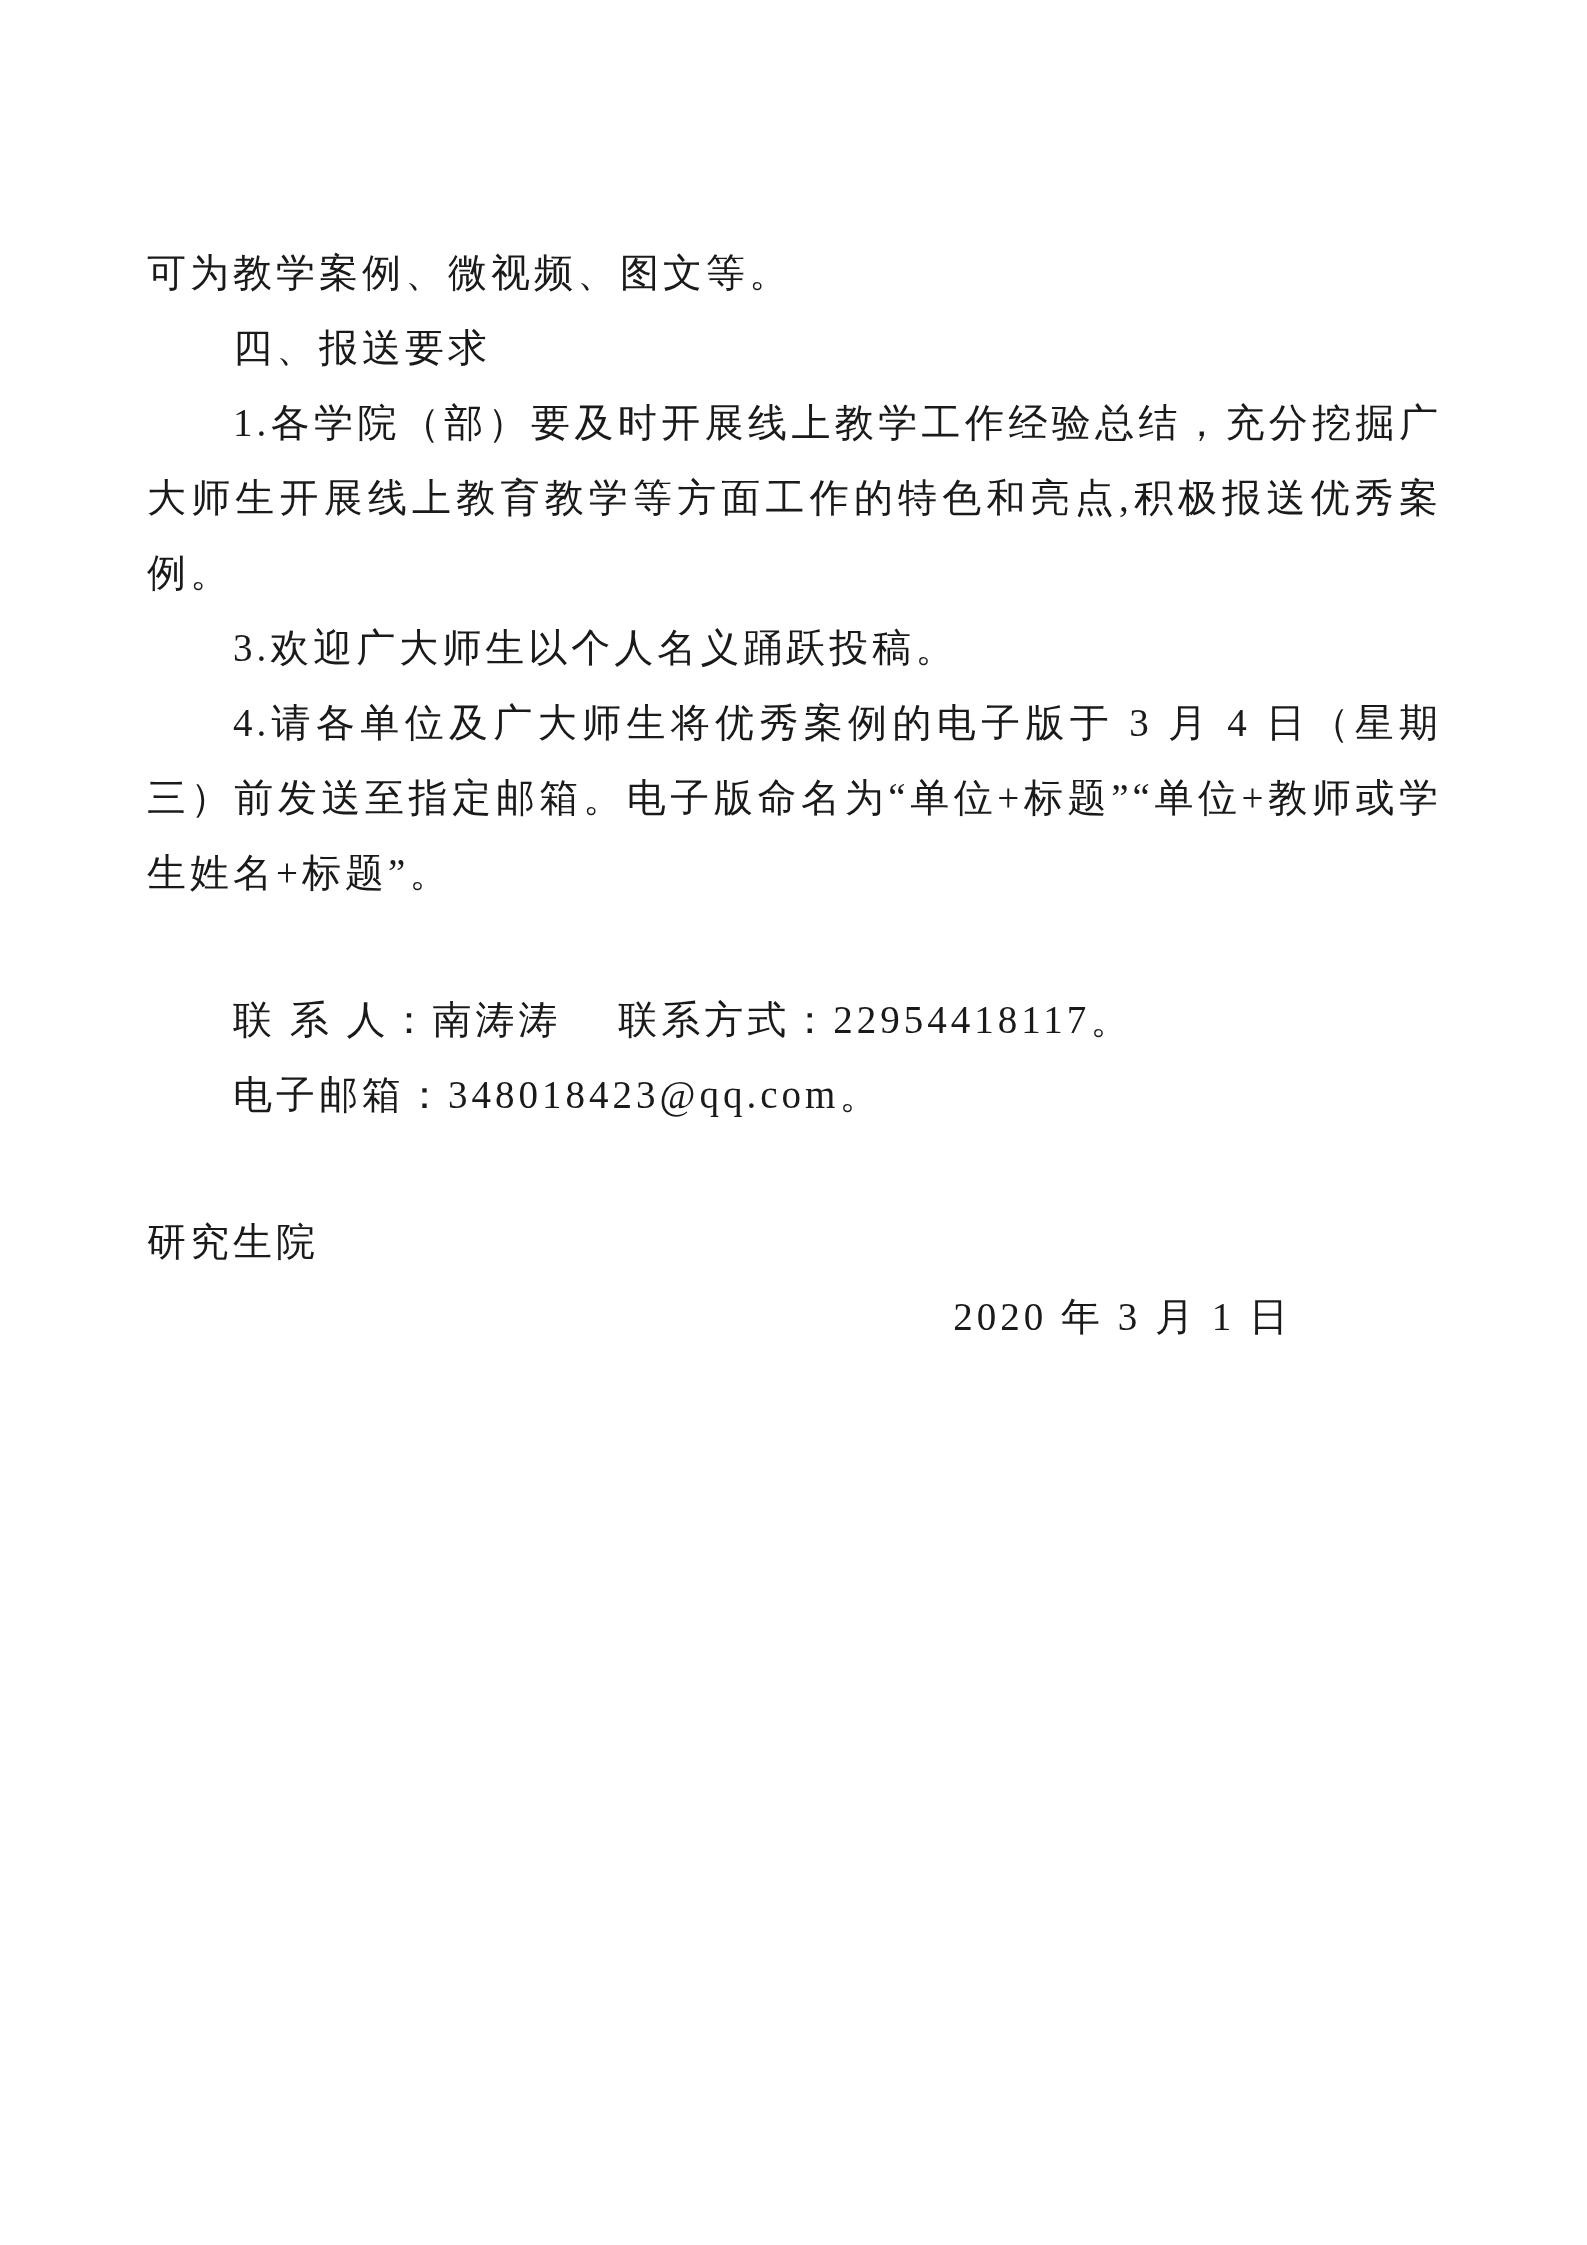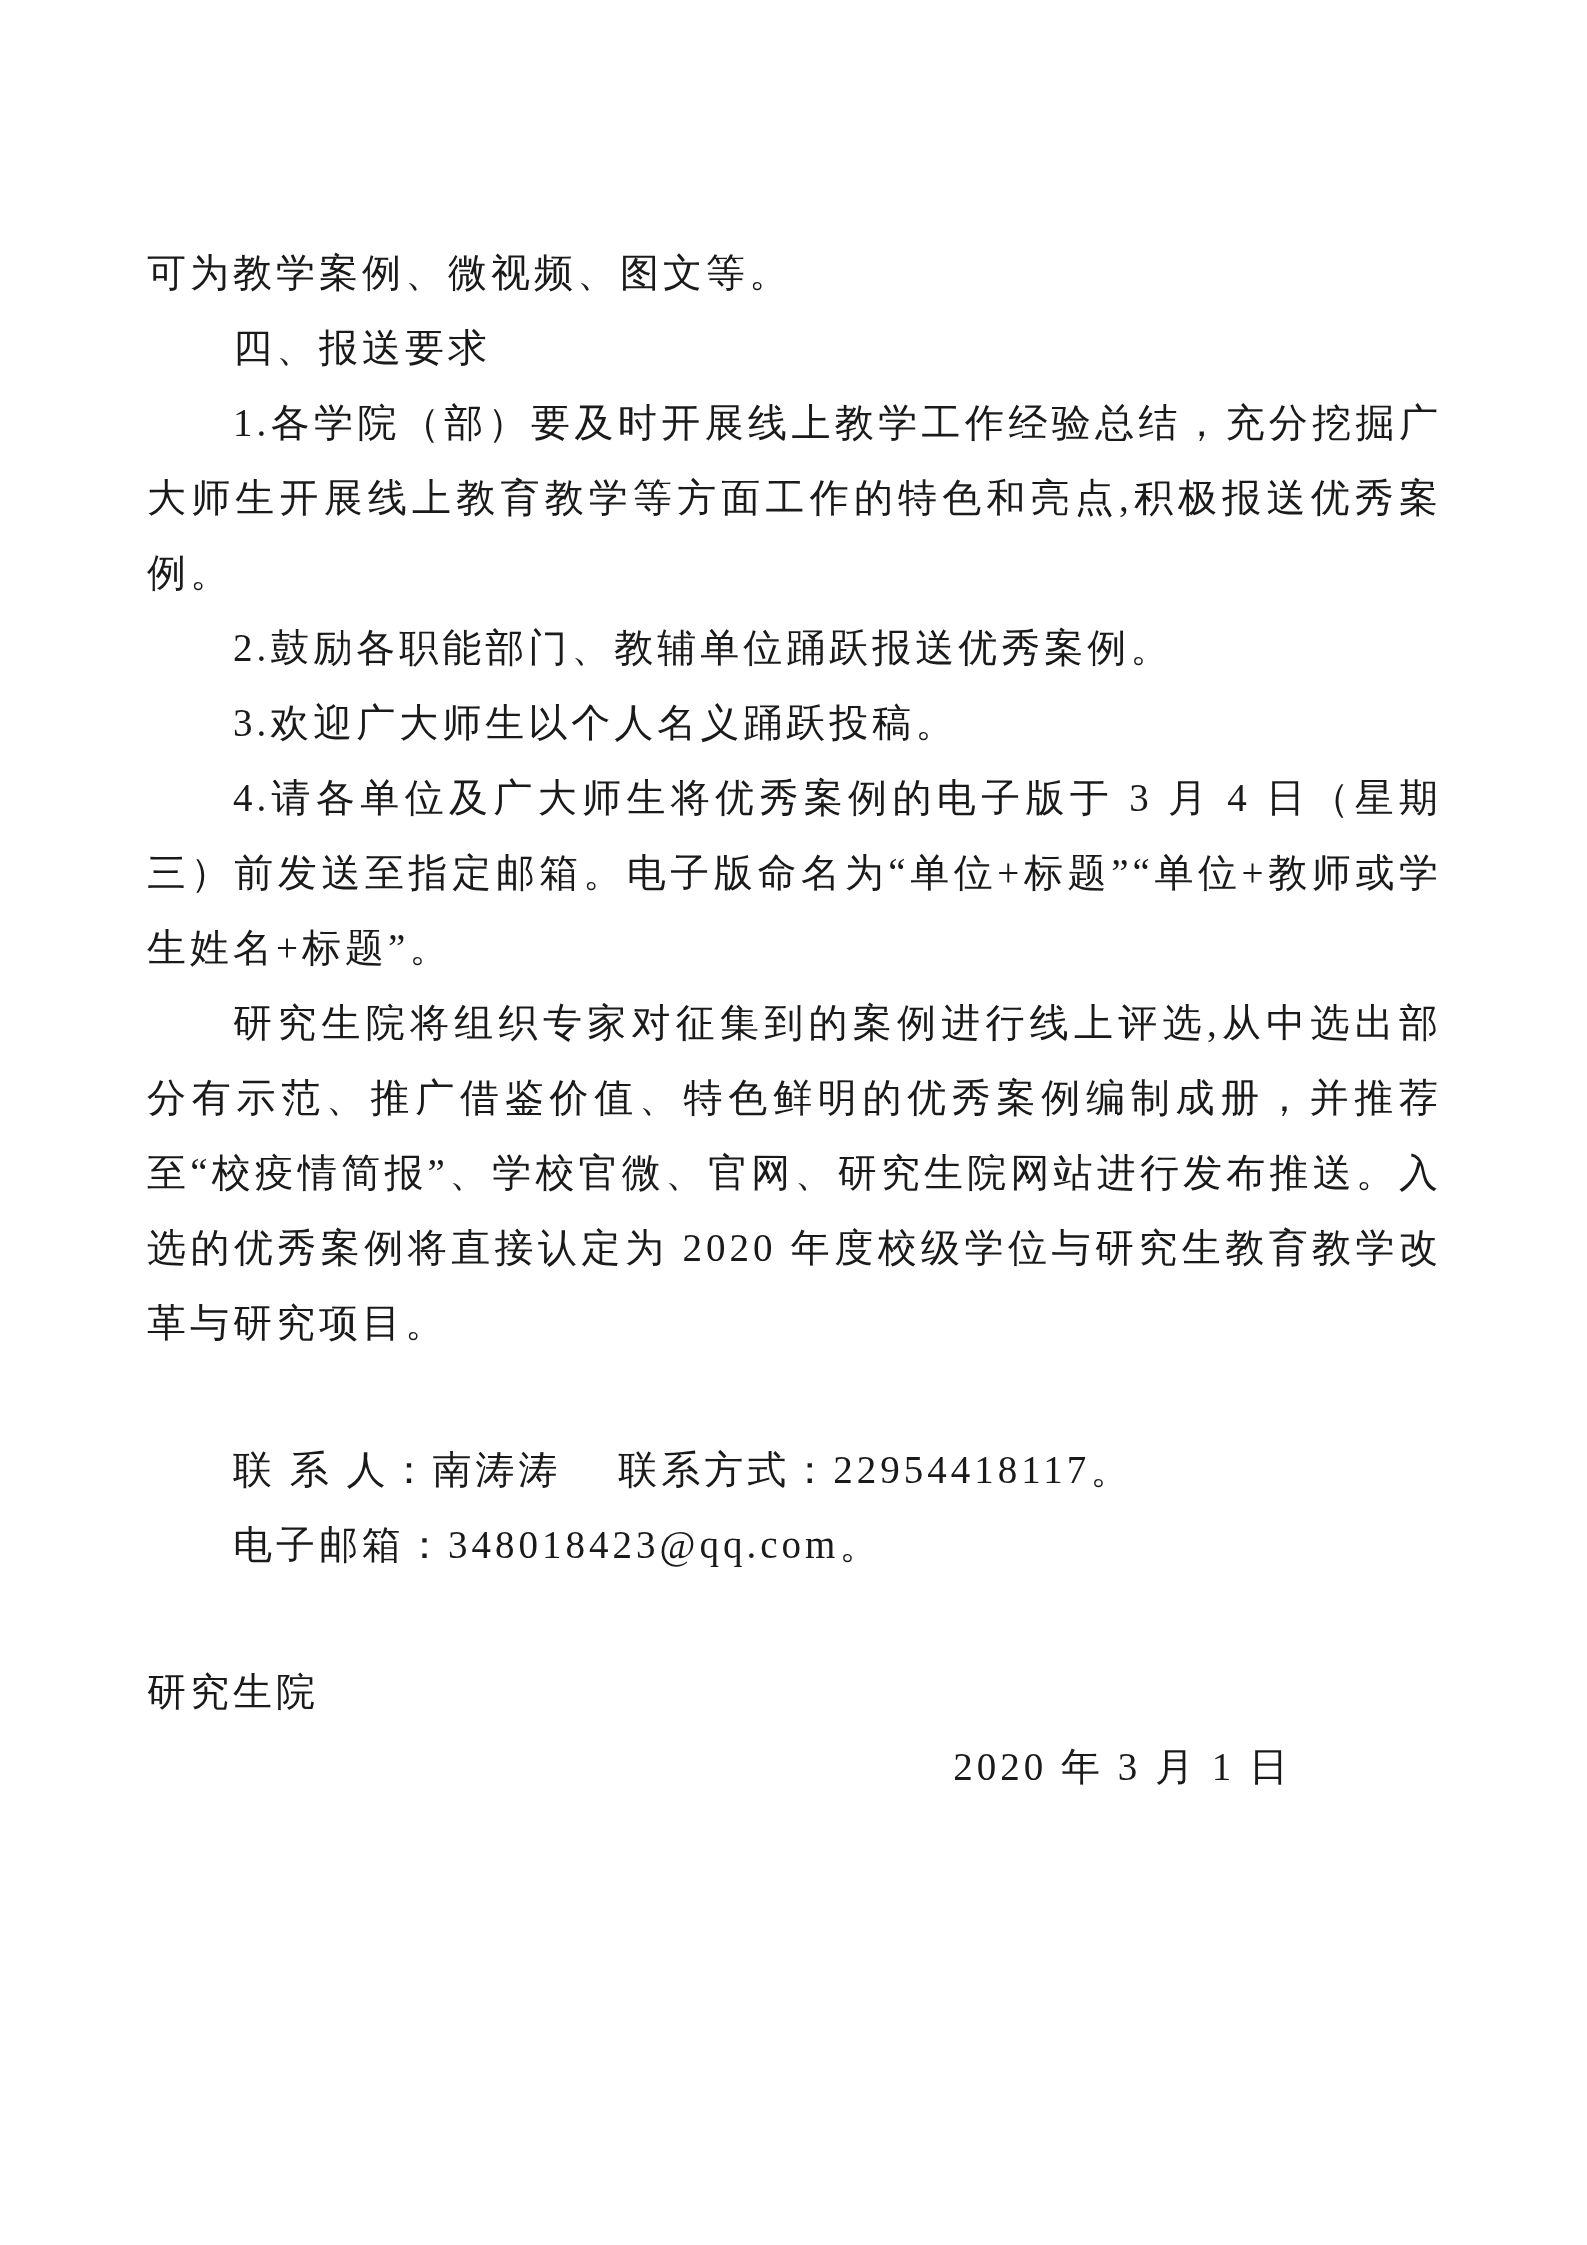--- a/index.html
+++ b/index.html
@@ -63,27 +63,25 @@
 <body>
 
 <div class="page">
 
   <p class="para">可为教学案例、微视频、图文等。</p>
 
   <p class="para indent heading">四、报送要求</p>
 
   <p class="para indent">1.各学院（部）要及时开展线上教学工作经验总结，充分挖掘广大师生开展线上教育教学等方面工作的特色和亮点,积极报送优秀案例。</p>
 
-  <p class="para indent">2.鼓励各职能部门、教辅单位踊跃报送优秀案例。</p>
 
   <p class="para indent">3.欢迎广大师生以个人名义踊跃投稿。</p>
 
   <p class="para indent">4.请各单位及广大师生将优秀案例的电子版于 3 月 4 日（星期三）前发送至指定邮箱。电子版命名为“单位+标题”“单位+教师或学生姓名+标题”。</p>
 
-  <p class="para indent">研究生院将组织专家对征集到的案例进行线上评选,从中选出部分有示范、推广借鉴价值、特色鲜明的优秀案例编制成册，并推荐至“校疫情简报”、学校官微、官网、研究生院网站进行发布推送。入选的优秀案例将直接认定为 2020 年度校级学位与研究生教育教学改革与研究项目。</p>
 
   <div class="contact-block">
     <p class="para indent">联 系 人：南涛涛　 联系方式：22954418117。</p>
     <p class="para indent">电子邮箱：348018423@qq.com。</p>
   </div>
 
   <div class="signature-block">
     <p class="para sig-org">研究生院</p>
     <p class="para sig-date">2020 年 3 月 1 日</p>
   </div>

